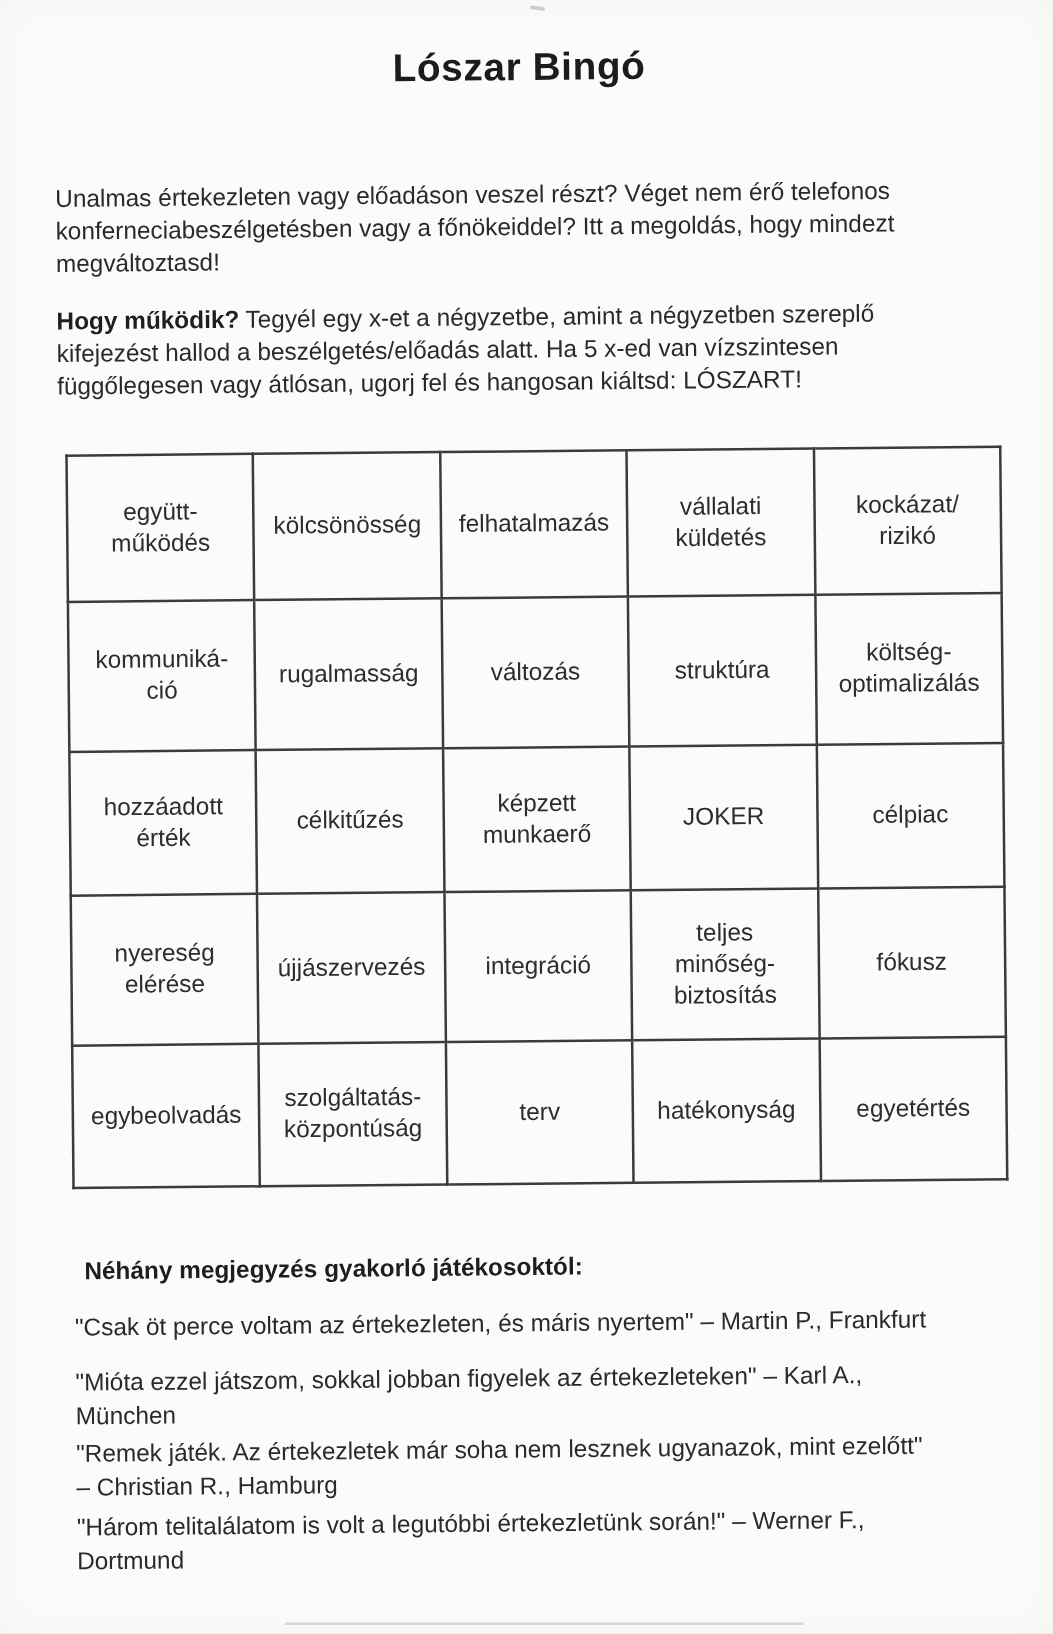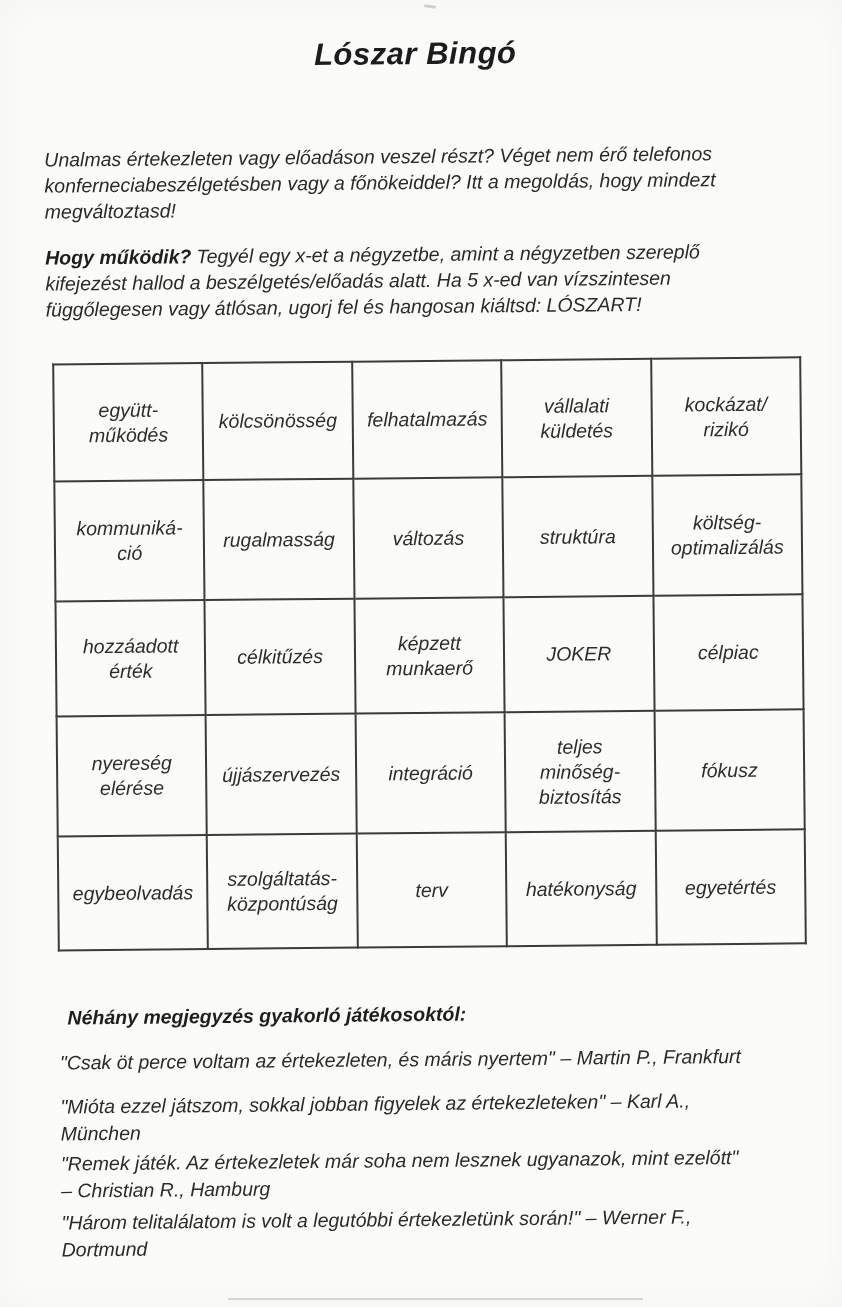--- a/index.html
+++ b/index.html
@@ -10,21 +10,20 @@
   .page {
     position: relative;
     width: 842px;
     height: 1307px;
     margin: 0 auto;
     background: #fbfbf9;
     overflow: hidden;
     font-family: "Liberation Sans", sans-serif;
     color: #262626;
     box-shadow: inset 0 0 40px rgba(0,0,0,0.03);
-    font-style: italic;
   }
   .content {
     position: absolute;
     inset: 0;
     transform: rotate(-0.55deg);
     transform-origin: 50% 50%;
   }
   .doc-title {
     position: absolute;
     top: 36px;

